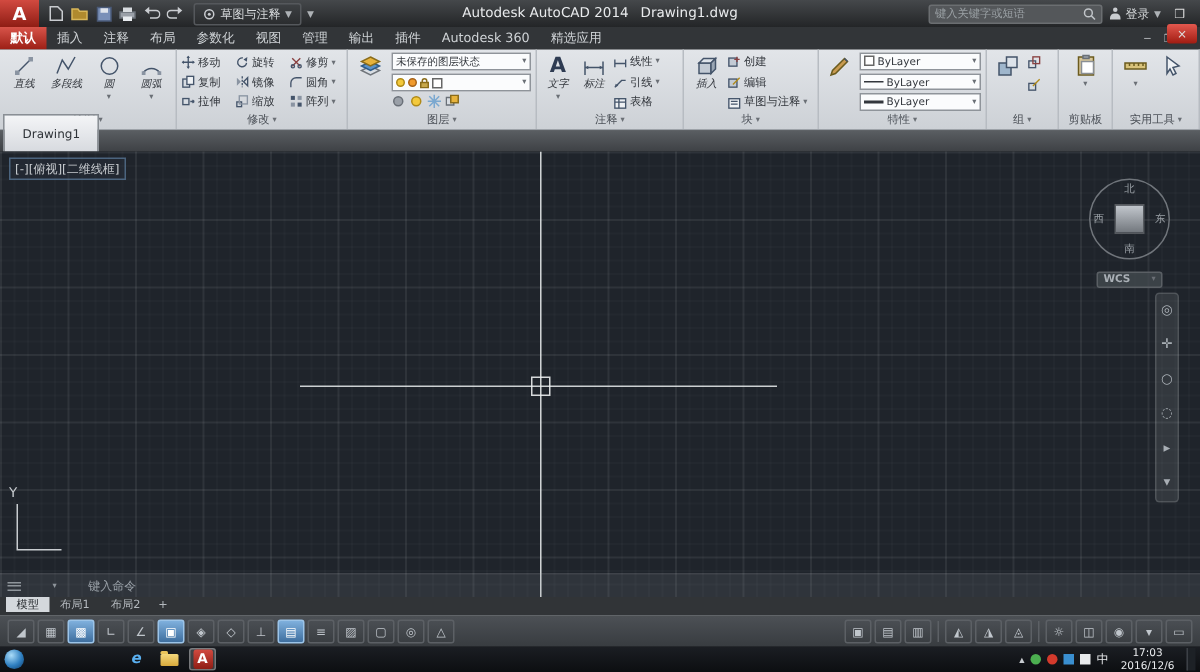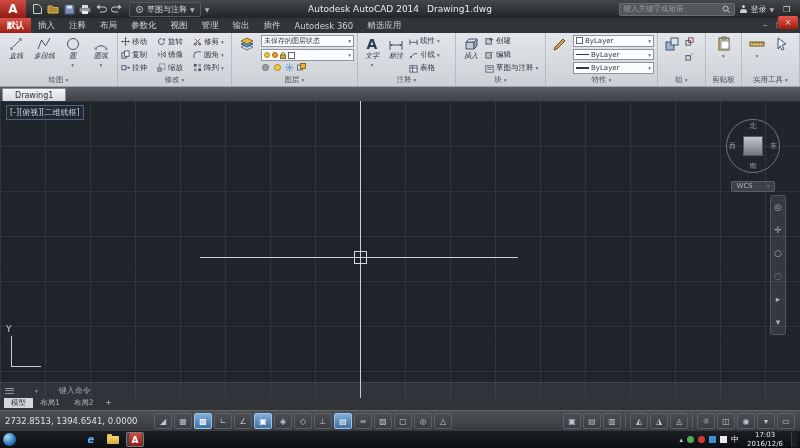--- a/index.html
+++ b/index.html
@@ -57,21 +57,21 @@
   .sun { width:6px; height:6px; border-radius:50%; background:#f09a2c; border:1px solid #a8641a; }
   .stool { display:flex; align-items:center; gap:2px; font-size:7.5px; color:#33373d; height:13px; cursor:pointer; white-space:nowrap; }
   .bigA { font-size:14px; font-weight:bold; color:#2e3b52; line-height:1; }
   .lineglyph { width:13px; height:1px; background:#33373d; }
   .lineglyph.thick { height:2px; }
   .ribbon .fill { flex:1; border-right:none; }
 
   
   .ftabs { height:14px; flex:0 0 14px; background:linear-gradient(#5a5e62,#3e4145); display:flex; align-items:flex-end; padding-left:2px; }
   .ftab { height:13px; background:linear-gradient(#f4f5f7,#d7dadf); color:#2e3237; font-size:8px;
-    display:flex; align-items:center; padding:0 12px; border:1px solid #8a8f95; border-bottom:none; cursor:pointer; }
+    display:flex; align-items:center; padding:12px 12px; border:1px solid #8a8f95; border-bottom:none; cursor:pointer; }
 
   
   .canvas { position:relative; flex:1 1 auto; background:#1f242b; overflow:hidden;
     background-image:
       linear-gradient(rgba(255,255,255,0.05) 1px, transparent 1px),
       linear-gradient(90deg, rgba(255,255,255,0.05) 1px, transparent 1px),
       linear-gradient(rgba(255,255,255,0.02) 1px, transparent 1px),
       linear-gradient(90deg, rgba(255,255,255,0.02) 1px, transparent 1px);
     background-size:45px 45px,45px 45px,9px 9px,9px 9px; }
   .vpctl { position:absolute; left:6px; top:4px; font-size:8px; color:#c8ccd0; padding:1px 3px;
@@ -82,21 +82,21 @@
   .viewcube { position:absolute; right:16px; top:18px; width:62px; text-align:center; }
   .vc-circle { width:54px; height:54px; margin:0 auto; border:1px solid #70757b; border-radius:50%; position:relative; }
   .vc-n,.vc-s,.vc-e,.vc-w { position:absolute; font-size:7px; color:#9aa0a6; }
   .vc-n { top:1px; left:50%; transform:translateX(-50%); }
   .vc-s { bottom:1px; left:50%; transform:translateX(-50%); }
   .vc-w { left:2px; top:50%; transform:translateY(-50%); }
   .vc-e { right:2px; top:50%; transform:translateY(-50%); }
   .vc-cube { position:absolute; left:50%; top:50%; transform:translate(-50%,-50%); width:20px; height:20px;
     background:linear-gradient(#c2c7cd,#72777d); border:1px solid #55595e; cursor:pointer; }
   .wcsbox { margin-top:3px; display:inline-flex; align-items:center; gap:14px; font-size:7px; color:#aab0b6;
-    background:rgba(70,76,82,0.75); border:1px solid #5a5f64; border-radius:2px; padding:0 4px; height:11px; cursor:pointer; }
+    background:rgba(70,76,82,0.75); border:1px solid #5a5f64; border-radius:2px; padding:0 4px; height:11px; cursor:pointer;font-weight:bold; }
   .navbar { position:absolute; right:14px; top:94px; width:16px; height:140px; border-radius:3px;
     background:rgba(185,190,196,0.13); border:1px solid rgba(255,255,255,0.14);
     display:flex; flex-direction:column; align-items:center; justify-content:space-around; }
   .nbi { color:#a8aeb4; font-size:9px; line-height:1; cursor:pointer; }
   .ucs { position:absolute; left:8px; bottom:26px; width:40px; height:46px; }
   .ucs .ylab { position:absolute; left:-2px; top:-2px; color:#c8ccd0; font-size:9px; }
   .ucs .yaxis { position:absolute; left:3px; top:10px; width:1px; height:30px; background:#c8ccd0; }
   .ucs .xaxis { position:absolute; left:3px; top:40px; width:30px; height:1px; background:#c8ccd0; }
   .cmdbar { position:absolute; left:0; right:0; bottom:0; height:16px; background:rgba(150,155,160,0.14);
     border-top:1px solid rgba(255,255,255,0.08); display:flex; align-items:center; padding:0 5px; gap:21px; }
@@ -679,21 +679,20 @@
   </div>
 
   <div class="ltabs">
     <div class="ltab active">模型</div>
     <div class="ltab">布局1</div>
     <div class="ltab">布局2</div>
     <div class="ltab add">+</div>
   </div>
 
   <div class="statusbar">
-    <span class="coords">2732.8513, 1394.6541, 0.0000</span>
     <span class="sq">◢</span>
     <span class="sq">▦</span>
     <span class="sq on">▩</span>
     <span class="sq">∟</span>
     <span class="sq">∠</span>
     <span class="sq on">▣</span>
     <span class="sq">◈</span>
     <span class="sq">◇</span>
     <span class="sq">⊥</span>
     <span class="sq on">▤</span>

